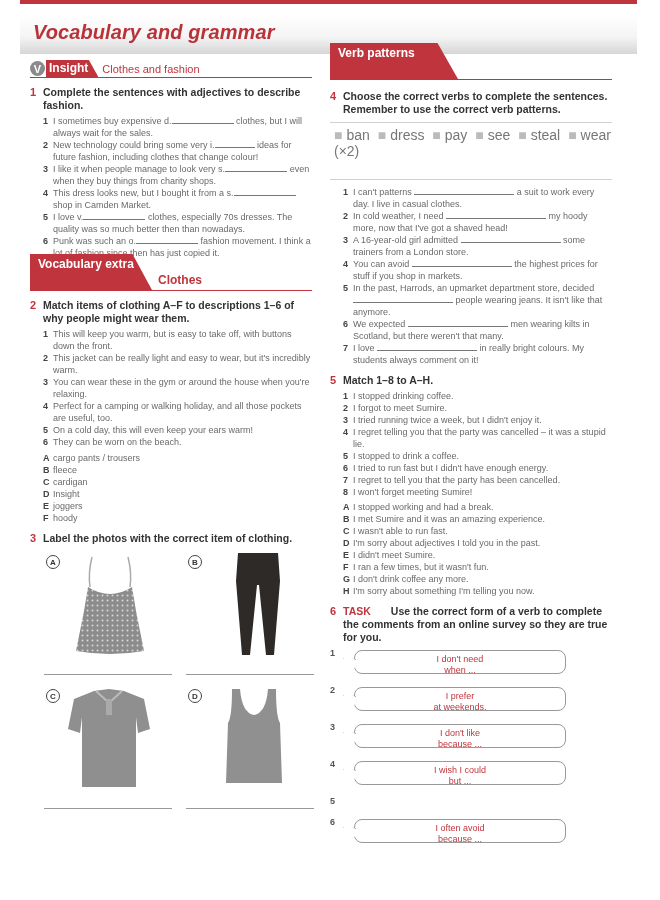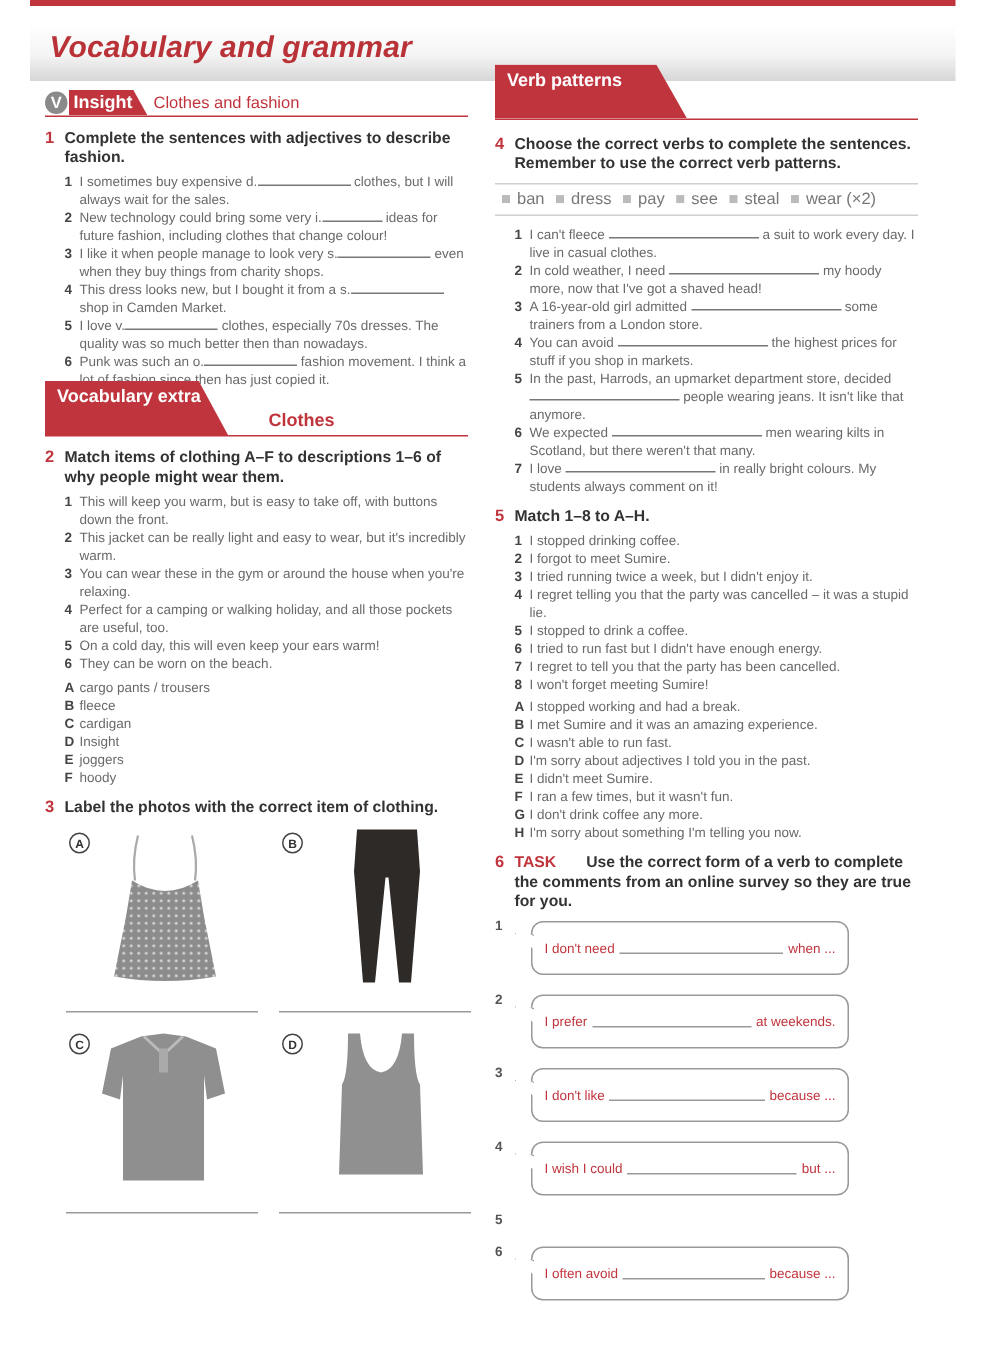--- a/index.html
+++ b/index.html
@@ -31,36 +31,36 @@
   .ex-title { display: flex; font-size: 10.5px; font-weight: bold; color: #333; line-height: 13px; margin-top: 8px; }
   .ex-num { color: #c0353d; font-weight: bold; width: 13px; flex-shrink: 0; font-size: 11px; }
   .task-tag { color: #c0353d; margin-right: 20px; }
 
   .items { margin-left: 13px; margin-top: 3px; }
   .item { display: flex; font-size: 9px; line-height: 12px; color: #6a6a6a; }
   .item .n { width: 10px; flex-shrink: 0; font-weight: bold; color: #444; }
   .item .t { flex: 1; }
   .blank { display: inline-block; border-bottom: 1px solid #777; height: 9px; vertical-align: baseline; }
 
-  .wordbox { margin: 6px 0 6px 0; border-top: 1px solid #d0d0d0; border-bottom: 1px solid #d0d0d0; padding: 4px 0 4px 4px; font-size: 11px; color: #777; }
+  .wordbox { margin: 6px 0 6px 0; border-top: 1px solid #d0d0d0; border-bottom: 1px solid #d0d0d0; padding: 4px 0 20px 4px; font-size: 14px; color: #777; }
   .wordbox span { margin-right: 4px; }
   .wordbox .sep { color: #bbb; }
 
   .photos { display: grid; grid-template-columns: 132px 132px; column-gap: 10px; row-gap: 6px; margin-left: 12px; margin-top: 6px; }
   .photo { position: relative; height: 128px; }
   .photo .lbl { position: absolute; left: 4px; top: 4px; width: 14px; height: 14px; border: 1px solid #444; border-radius: 50%;
     font-size: 8px; font-weight: bold; display: flex; align-items: center; justify-content: center; color: #333; background: #fff; }
   .photo .line { position: absolute; left: 2px; right: 2px; bottom: 4px; border-bottom: 1px solid #999; }
   .photo svg { position: absolute; }
 
   .bubbles { margin-top: 6px; }
   .bubble-row { display: flex; align-items: flex-start; margin-bottom: 13px; position: relative; }
   .bubble-row .bn { font-size: 9px; font-weight: bold; color: #555; width: 10px; margin-top: -2px; }
   .bubble { position: relative; border: 1.5px solid #999; border-radius: 8px; padding: 3px 8px; font-size: 9px; color: #c0353d; margin-left: 14px;
-    width: 212px; height: 36px; display: flex; align-items: center; }
+    width: 212px; height: 24px; display: flex; align-items: center; flex-direction: column; }
   .bubble.tall { height: 32px; width: 150px; flex-direction: column; align-items: flex-start; justify-content: center; line-height: 12px; }
   .bubble::before { content: ""; position: absolute; left: -12px; top: 5px; width: 12px; height: 9px;
     border-left: 1.5px solid #999; border-top: 1.5px solid #999; transform: skewY(25deg); border-right: none; background: #fff; clip-path: polygon(0 50%, 100% 0, 100% 100%); }
   .bubble .b-blank { display: inline-block; flex: 1; border-bottom: 1px solid #999; height: 8px; margin: 0 3px; }
 </style>
 </head>
 <body>
 
 <div class="topbar"></div>
 <div class="header-band">
@@ -101,21 +101,21 @@
           <span class="n">5</span>
           <span class="t"><span>I love v.</span><span class="blank" style="width:62px"></span> <span>clothes, especially 70s dresses. The quality was so much better then than nowadays.</span></span>
         </div>
       <div class="item">
           <span class="n">6</span>
           <span class="t"><span>Punk was such an o.</span><span class="blank" style="width:62px"></span> <span>fashion movement. I think a lot of fashion since then has just copied it.</span></span>
         </div>
     </div>
   </div>
 
-  <div class="red-tab-head" style="margin-top:12px;gap:21px;">
+  <div class="red-tab-head" style="margin-top:12px;">
     <span class="red-tab" style="width:122px;">Vocabulary extra</span>
     <span class="red-tab-sub">Clothes</span>
   </div>
 
   <div>
     <div class="ex-title">
       <span class="ex-num">2</span>
       <span>Match items of clothing A–F to descriptions 1–6 of why people might wear them.</span>
     </div>
     <div class="items">
@@ -233,21 +233,21 @@
       <span class="sep">■</span><span>ban</span>
       <span class="sep">■</span><span>dress</span>
       <span class="sep">■</span><span>pay</span>
       <span class="sep">■</span><span>see</span>
       <span class="sep">■</span><span>steal</span>
       <span class="sep">■</span><span>wear (×2)</span>
     </div>
     <div class="items">
       <div class="item">
           <span class="n">1</span>
-          <span class="t"><span>I can't fleece</span> <span class="blank" style="width:100px"></span> <span>a suit to work every day. I live in casual clothes.</span></span>
+          <span class="t"><span>I can't patterns</span> <span class="blank" style="width:100px"></span> <span>a suit to work every day. I live in casual clothes.</span></span>
         </div>
       <div class="item">
           <span class="n">2</span>
           <span class="t"><span>In cold weather, I need</span> <span class="blank" style="width:100px"></span> <span>my hoody more, now that I've got a shaved head!</span></span>
         </div>
       <div class="item">
           <span class="n">3</span>
           <span class="t"><span>A 16-year-old girl admitted</span> <span class="blank" style="width:100px"></span> <span>some trainers from a London store.</span></span>
         </div>
       <div class="item">

